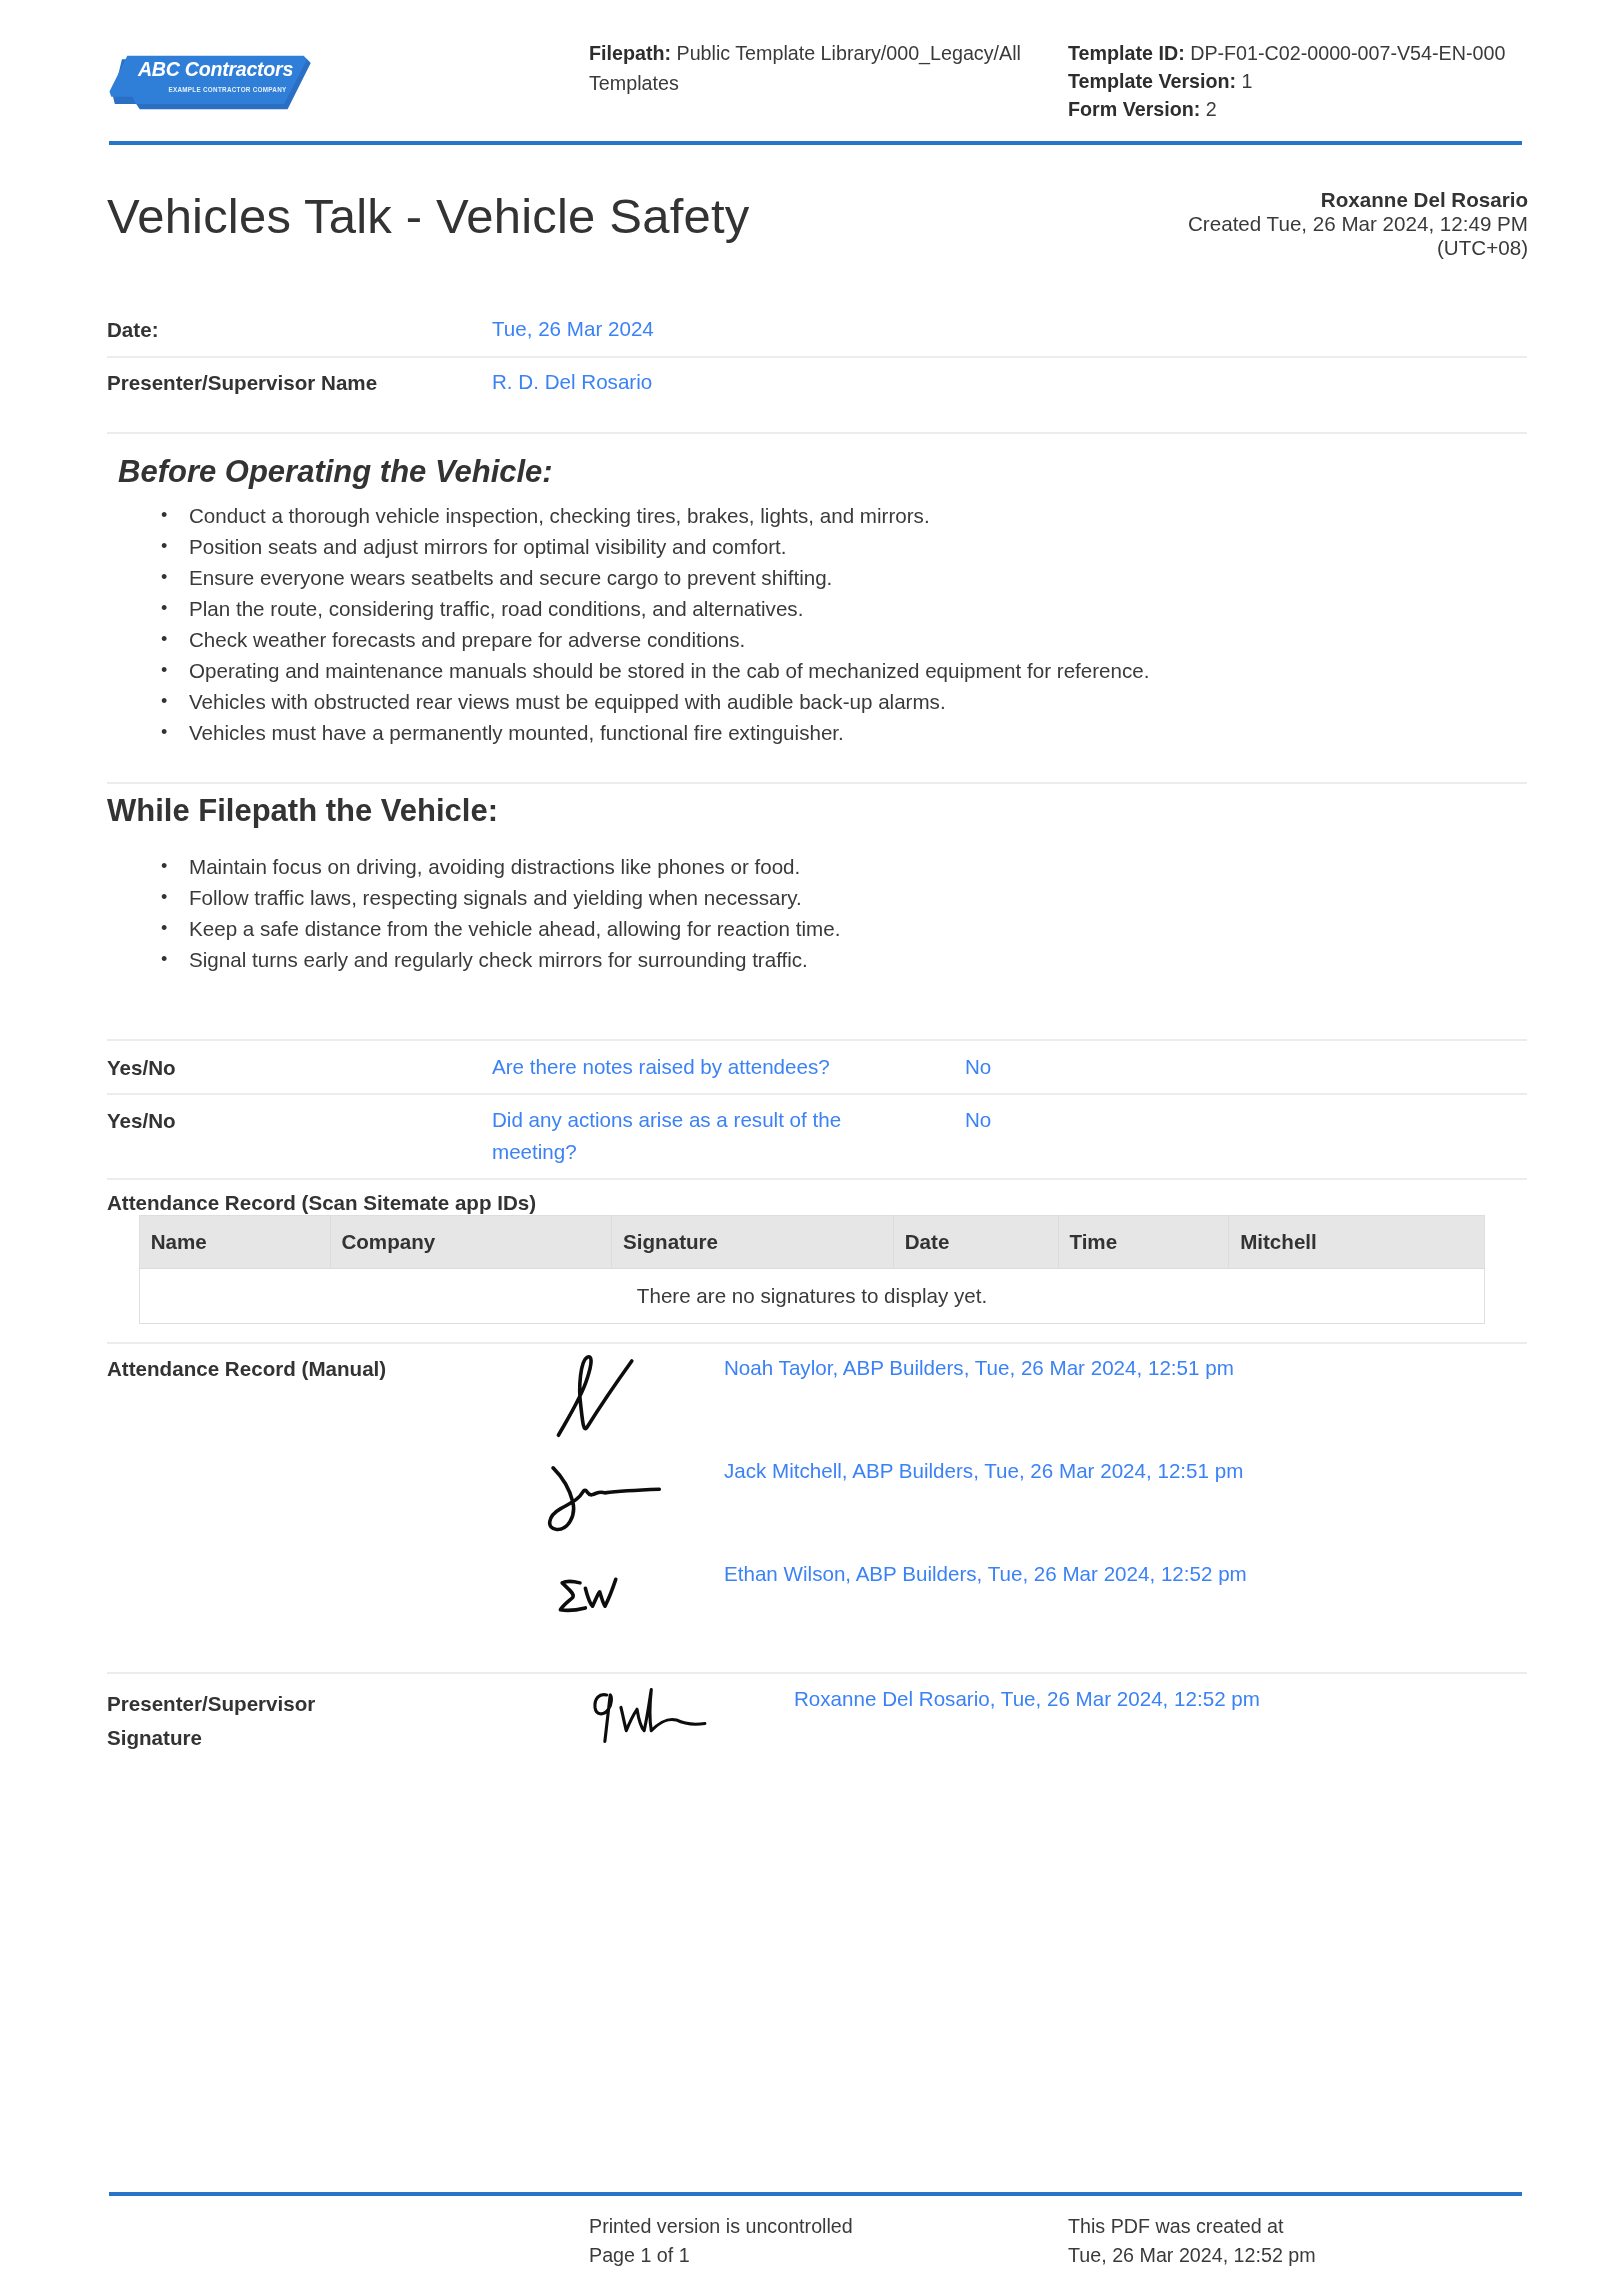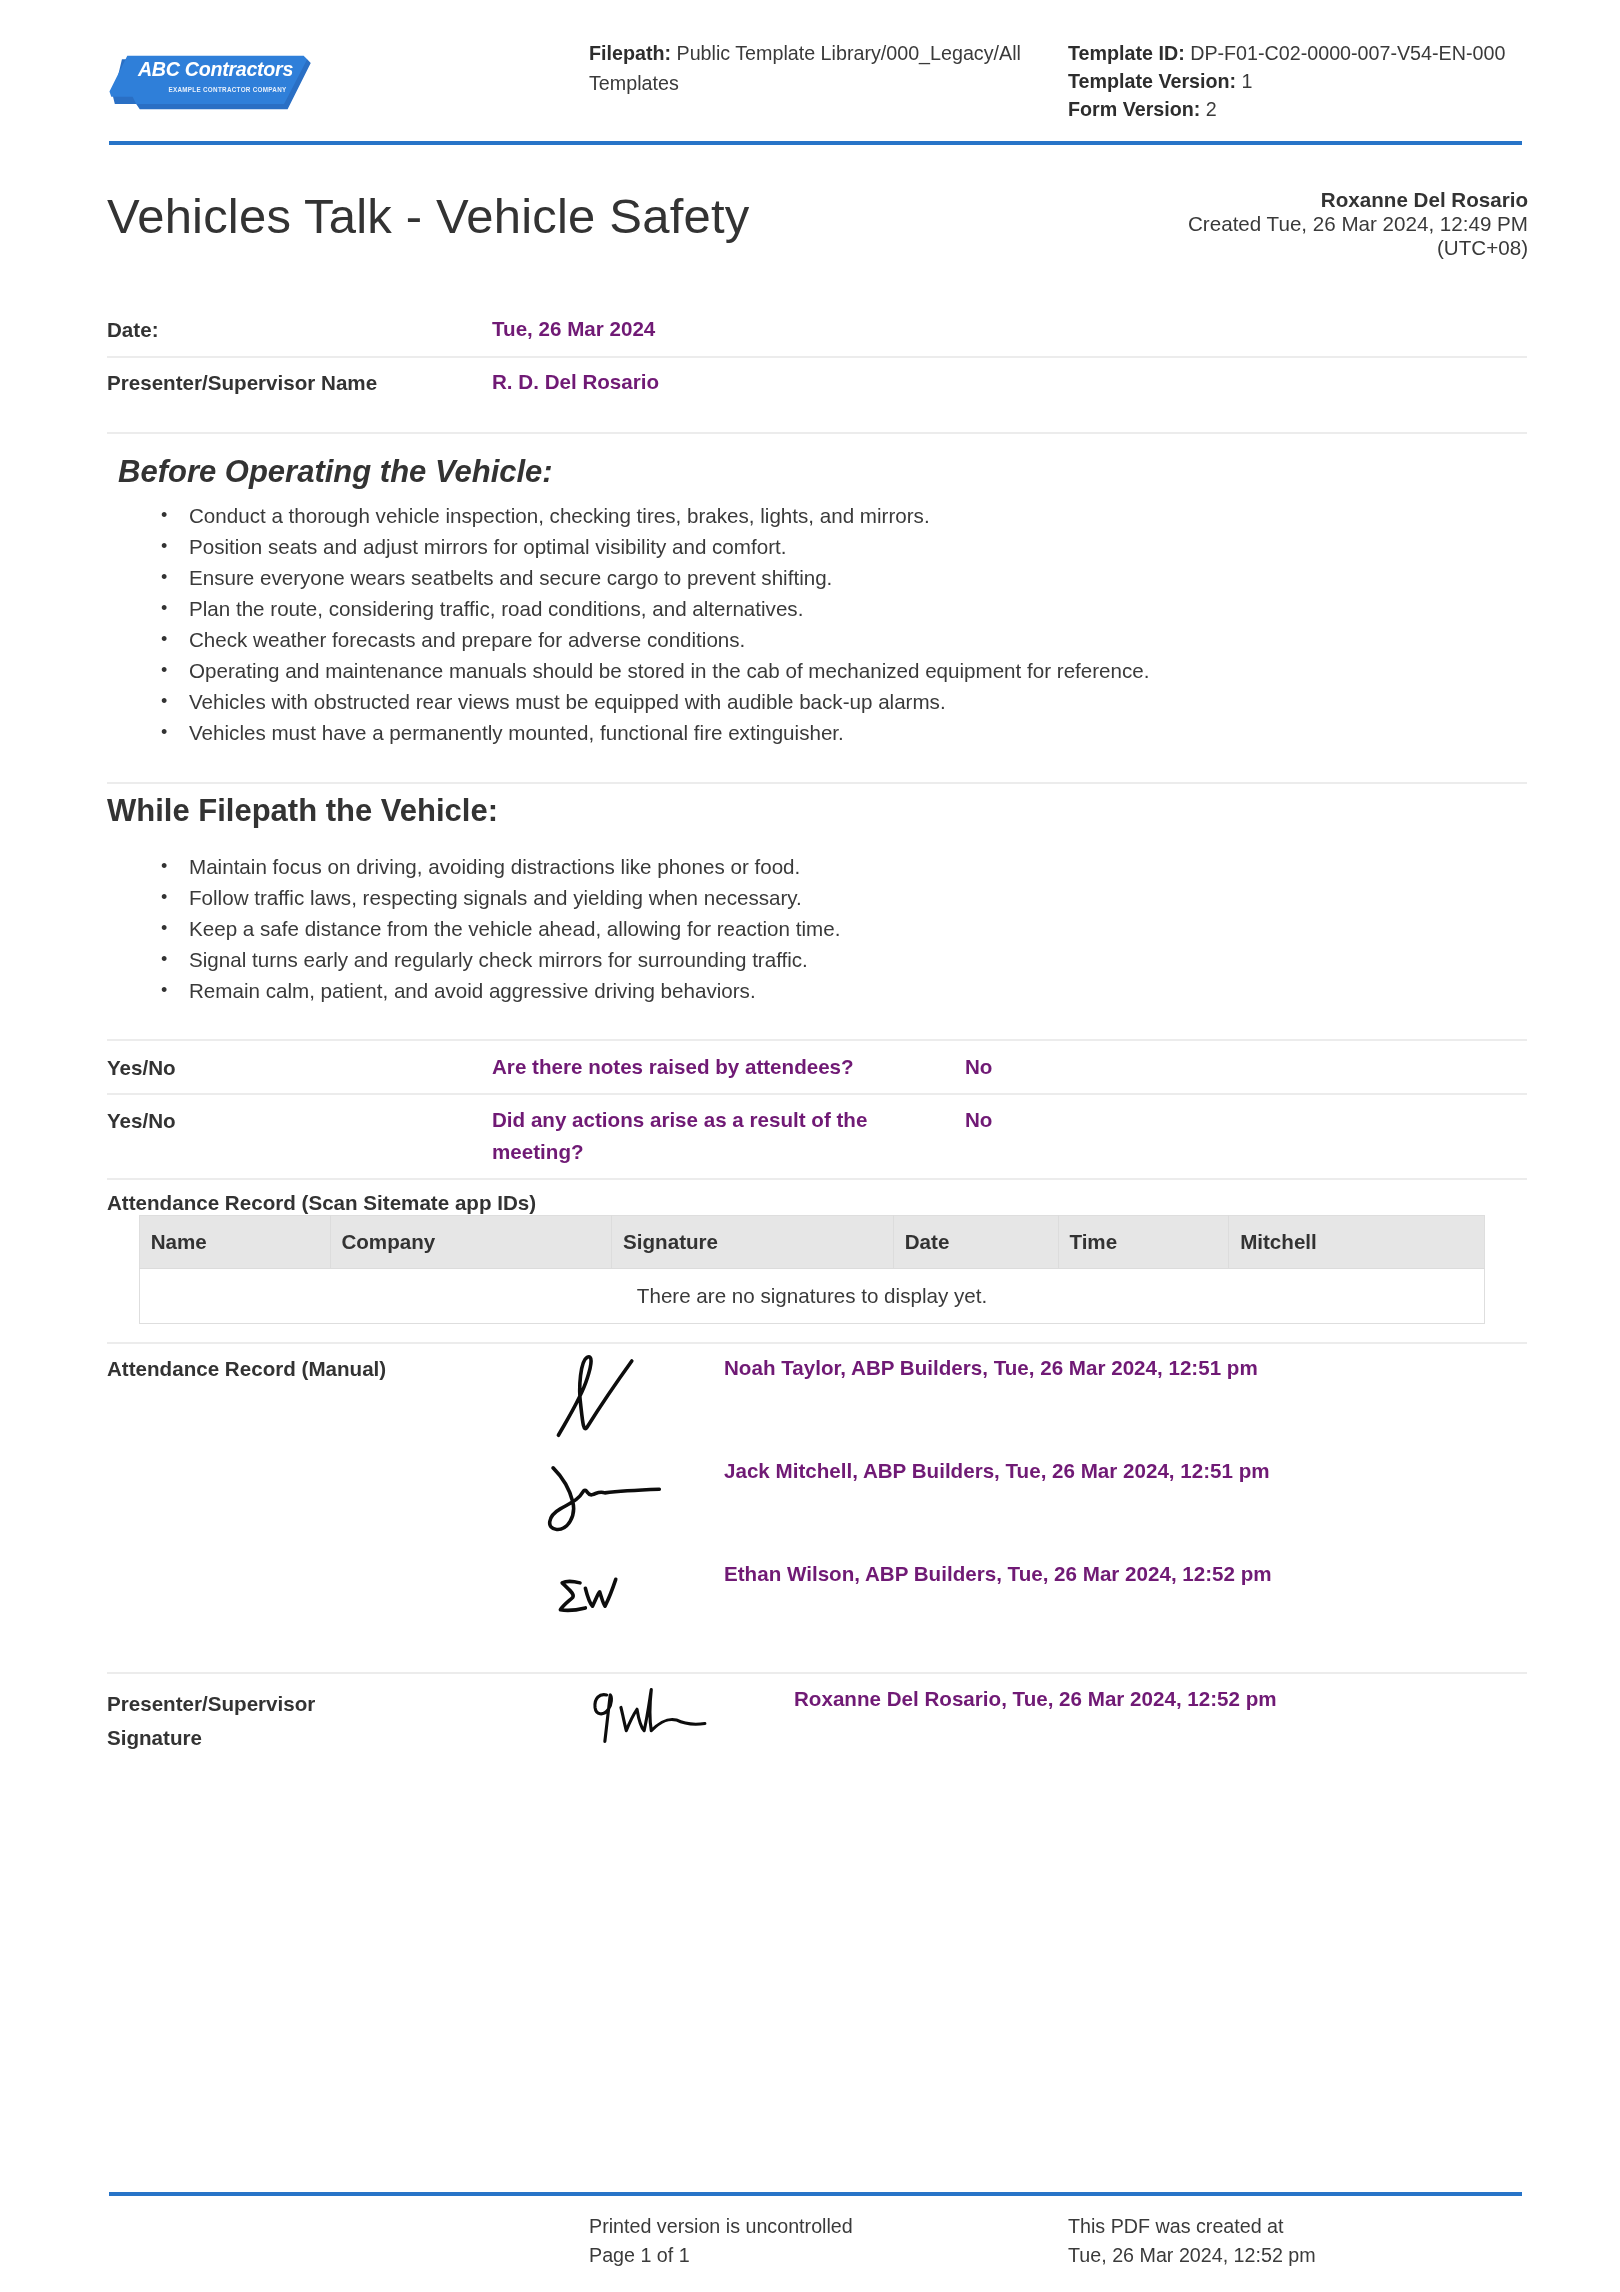--- a/index.html
+++ b/index.html
@@ -12,21 +12,21 @@
   
   .logo { left: 109px; top: 54px; width: 204px; height: 57px; }
   .meta { font-size: 19.7px; line-height: 29.6px; color: #3a3a3a; }
   .meta b { color: #2d2d2d; }
   .hr-blue { height: 3.6px; background: #2774c8; }
   .title { left: 107px; top: 188px; font-size: 49px; color: #333; font-weight: normal; letter-spacing: 0.2px; }
   .author { right: 92px; top: 188px; text-align: right; font-size: 20.6px; line-height: 24px; color: #3a3a3a; }
   .author .name { font-weight: bold; color: #333; }
   .divider { left: 107px; width: 1420px; height: 1.8px; background: #ececec; }
   .label { font-size: 20.6px; font-weight: bold; color: #333; }
-  .value { font-size: 20.6px; color: #701a75; line-height: 32px; font-weight: bold; }
+  .value { font-size: 20.6px; color: #3b82f6; line-height: 32px; }
   .section-title { font-size: 31px; font-weight: bold; color: #333; }
   ul.bullets { margin: 0; padding: 0; list-style: none; }
   ul.bullets li { position: relative; padding-left: 82px; font-size: 20.6px; line-height: 31px; color: #3a3a3a; white-space: nowrap; }
   ul.bullets li::before { content: "•"; position: absolute; left: 54px; top: 0; font-size: 18px; color: #333; }
   
   .att-table { left: 139px; top: 1215px; width: 1346px; border: 1.8px solid #dedede; border-collapse: collapse; padding-left: 8px; }
   .att-table th { background: #e6e6e6; text-align: left; font-size: 20.6px; font-weight: bold; color: #333; height: 52px; padding: 0 0 0 10.7px; border-right: 1.8px solid #dcdcdc; border-bottom: 1.8px solid #dcdcdc; }
   .att-table th:last-child { border-right: none; }
   .att-table td { text-align: center; font-size: 20.6px; color: #3a3a3a; height: 52px; background: #fff; }
   .sig { stroke: #0d0d0d; fill: none; stroke-linecap: round; stroke-linejoin: round; }
@@ -85,21 +85,20 @@
   <li>Vehicles must have a permanently mounted, functional fire extinguisher.</li>
 </ul>
 <div class="abs divider" style="top:782px;"></div>
 
 <h2 class="abs section-title" style="left:107px; top:793px; margin:0;">While Filepath the Vehicle:</h2>
 <ul class="abs bullets" style="left:107px; top:851px;">
   <li>Maintain focus on driving, avoiding distractions like phones or food.</li>
   <li>Follow traffic laws, respecting signals and yielding when necessary.</li>
   <li>Keep a safe distance from the vehicle ahead, allowing for reaction time.</li>
   <li>Signal turns early and regularly check mirrors for surrounding traffic.</li>
-  <li>Remain calm, patient, and avoid aggressive driving behaviors.</li>
 </ul>
 <div class="abs divider" style="top:1039px;"></div>
 
 <div class="abs label" style="left:107px; top:1056px;">Yes/No</div>
 <div class="abs value" style="left:492px; top:1051px;">Are there notes raised by attendees?</div>
 <div class="abs value" style="left:965px; top:1051px;">No</div>
 <div class="abs divider" style="top:1093px;"></div>
 
 <div class="abs label" style="left:107px; top:1109px;">Yes/No</div>
 <div class="abs value" style="left:492px; top:1104px;">

